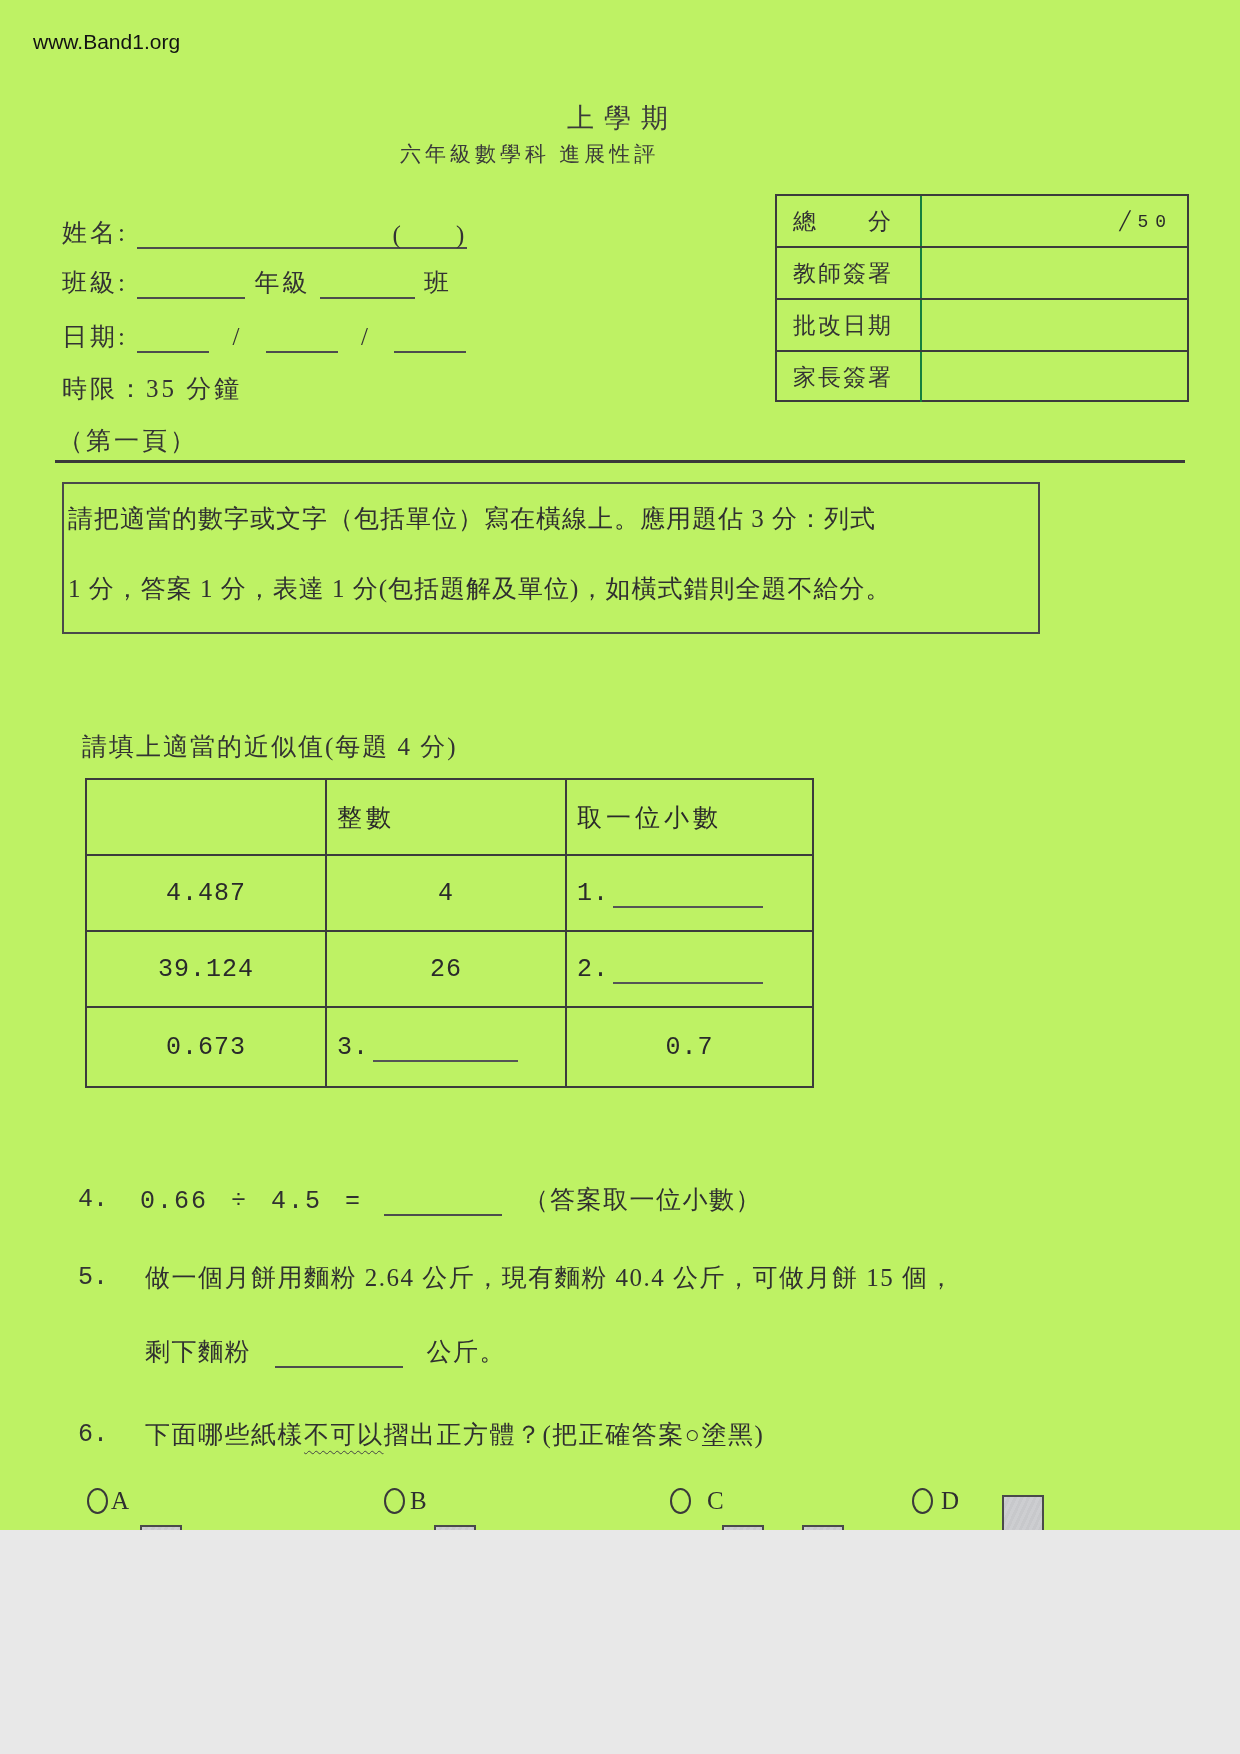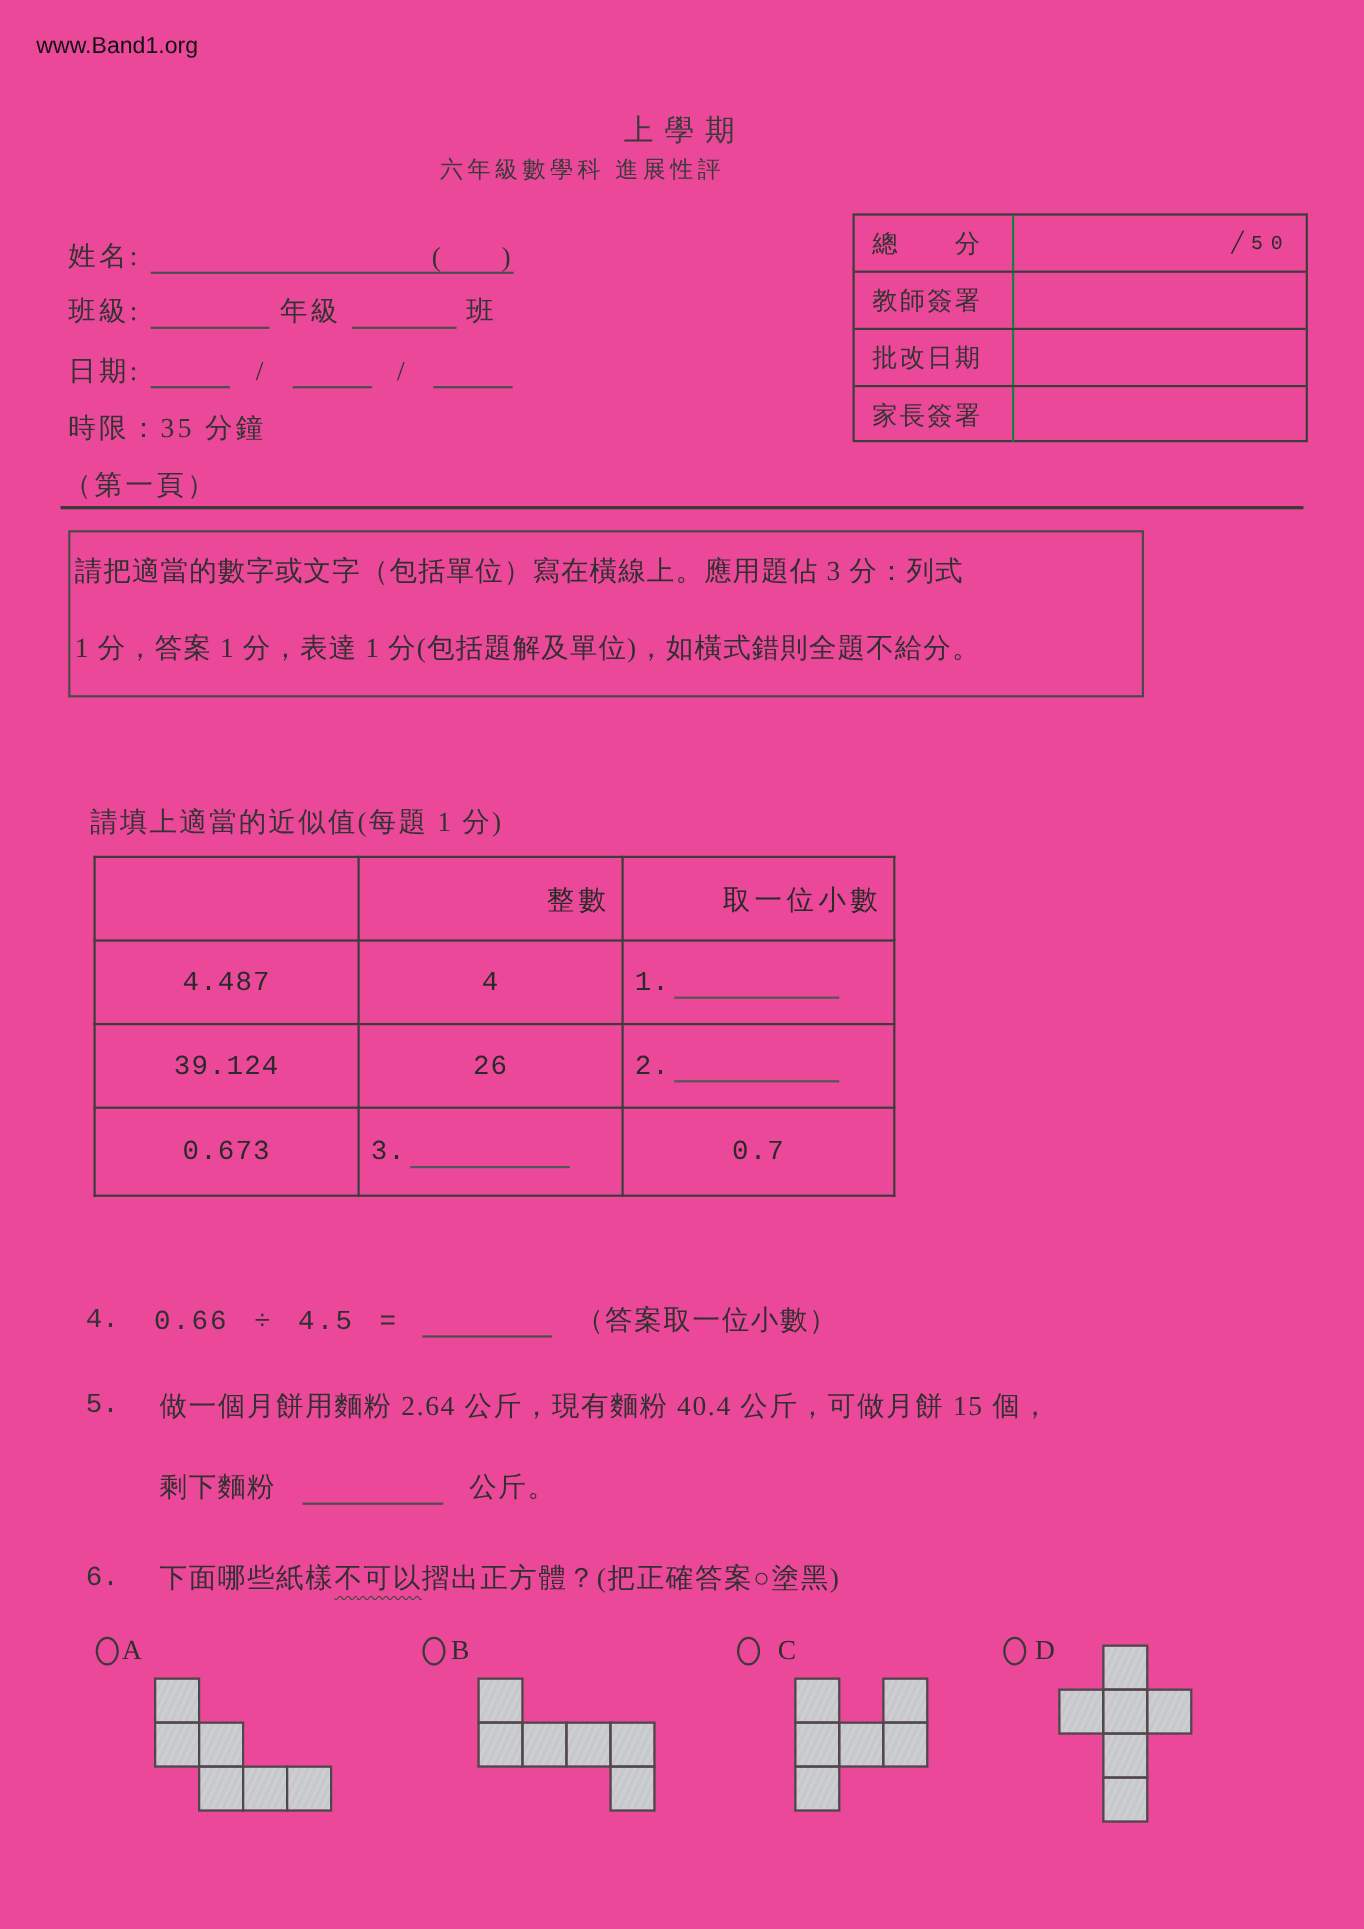--- a/index.html
+++ b/index.html
@@ -1,20 +1,20 @@
 <!DOCTYPE html>
 <html><head>
 <meta charset="utf-8">
 <style>
   html,body{margin:0;padding:0;background:#e8e8e8;}
   .page{
     position:relative;
-    width:1240px;height:1754px;
+    width:1240px;height:1530px;
     margin:0 auto;
-    background:#ec4899;
+    background:#bef264;
     font-family:"Liberation Serif", serif;
     color:#2e2e2e;
     overflow:hidden;
   }
   .abs{position:absolute;}
   .watermark{left:33px;top:30px;font-family:"Liberation Sans",sans-serif;font-size:21px;color:#121212;}
   .title1{left:567px;top:100px;font-size:27px;letter-spacing:10px;color:#3a3a3a;}
   .title2{left:400px;top:140px;font-size:21px;letter-spacing:4px;color:#3a3a3a;}
 
   .fieldrow{font-size:25px;letter-spacing:3px;color:#333;white-space:nowrap;}
@@ -34,21 +34,21 @@
   .instr-line{position:absolute;left:4px;font-size:25px;letter-spacing:1px;white-space:nowrap;color:#303030;}
   .instr-line.l1{top:18px;}
   .instr-line.l2{top:88px;}
 
   .approx-heading{left:82px;top:730px;font-size:25px;letter-spacing:2px;color:#333;}
 
   .approx-table{left:85px;top:778px;width:727px;border-collapse:collapse;table-layout:fixed;}
   .approx-table td{border:2px solid #3c3c3c;font-size:25px;color:#2a2a2a;padding:0 10px;box-sizing:border-box;}
   .approx-table .num{font-family:"Liberation Mono",monospace;letter-spacing:1px;}
   .c-center{text-align:center;}
-  .hdr{height:76px;text-align:right;letter-spacing:4px;}
+  .hdr{height:76px;text-align:left;letter-spacing:4px;}
   .r{height:76px;}
   .r3{height:80px;}
   .cell-blank{display:inline-block;border-bottom:2px solid #555;width:150px;height:22px;vertical-align:bottom;margin-left:4px;}
 
   .qnum{font-size:25px;font-family:"Liberation Mono",monospace;color:#333;}
   .qtext{font-size:25px;letter-spacing:1.5px;color:#303030;white-space:nowrap;}
   .expr{font-family:"Liberation Mono",monospace;letter-spacing:2px;word-spacing:6px;}
   .wavy{text-decoration:underline wavy #444 1px;text-underline-offset:7px;}
 
   .option{position:absolute;}
@@ -121,21 +121,21 @@
     </div>
   </div>
 
   <div class="abs rule"></div>
 
   <div class="abs instr-box">
     <div class="instr-line l1">請把適當的數字或文字（包括單位）寫在橫線上。應用題佔 3 分：列式</div>
     <div class="instr-line l2">1 分，答案 1 分，表達 1 分(包括題解及單位)，如橫式錯則全題不給分。</div>
   </div>
 
-  <div class="abs approx-heading">請填上適當的近似值(每題 1 分)</div>
+  <div class="abs approx-heading">請填上適當的近似值(每題 4 分)</div>
 
   <table class="abs approx-table">
     <colgroup>
         <col style="width:240px">
         <col style="width:240px">
         <col style="width:247px">
       </colgroup>
     <tbody>
         <tr class="hdr">
       <td></td>

